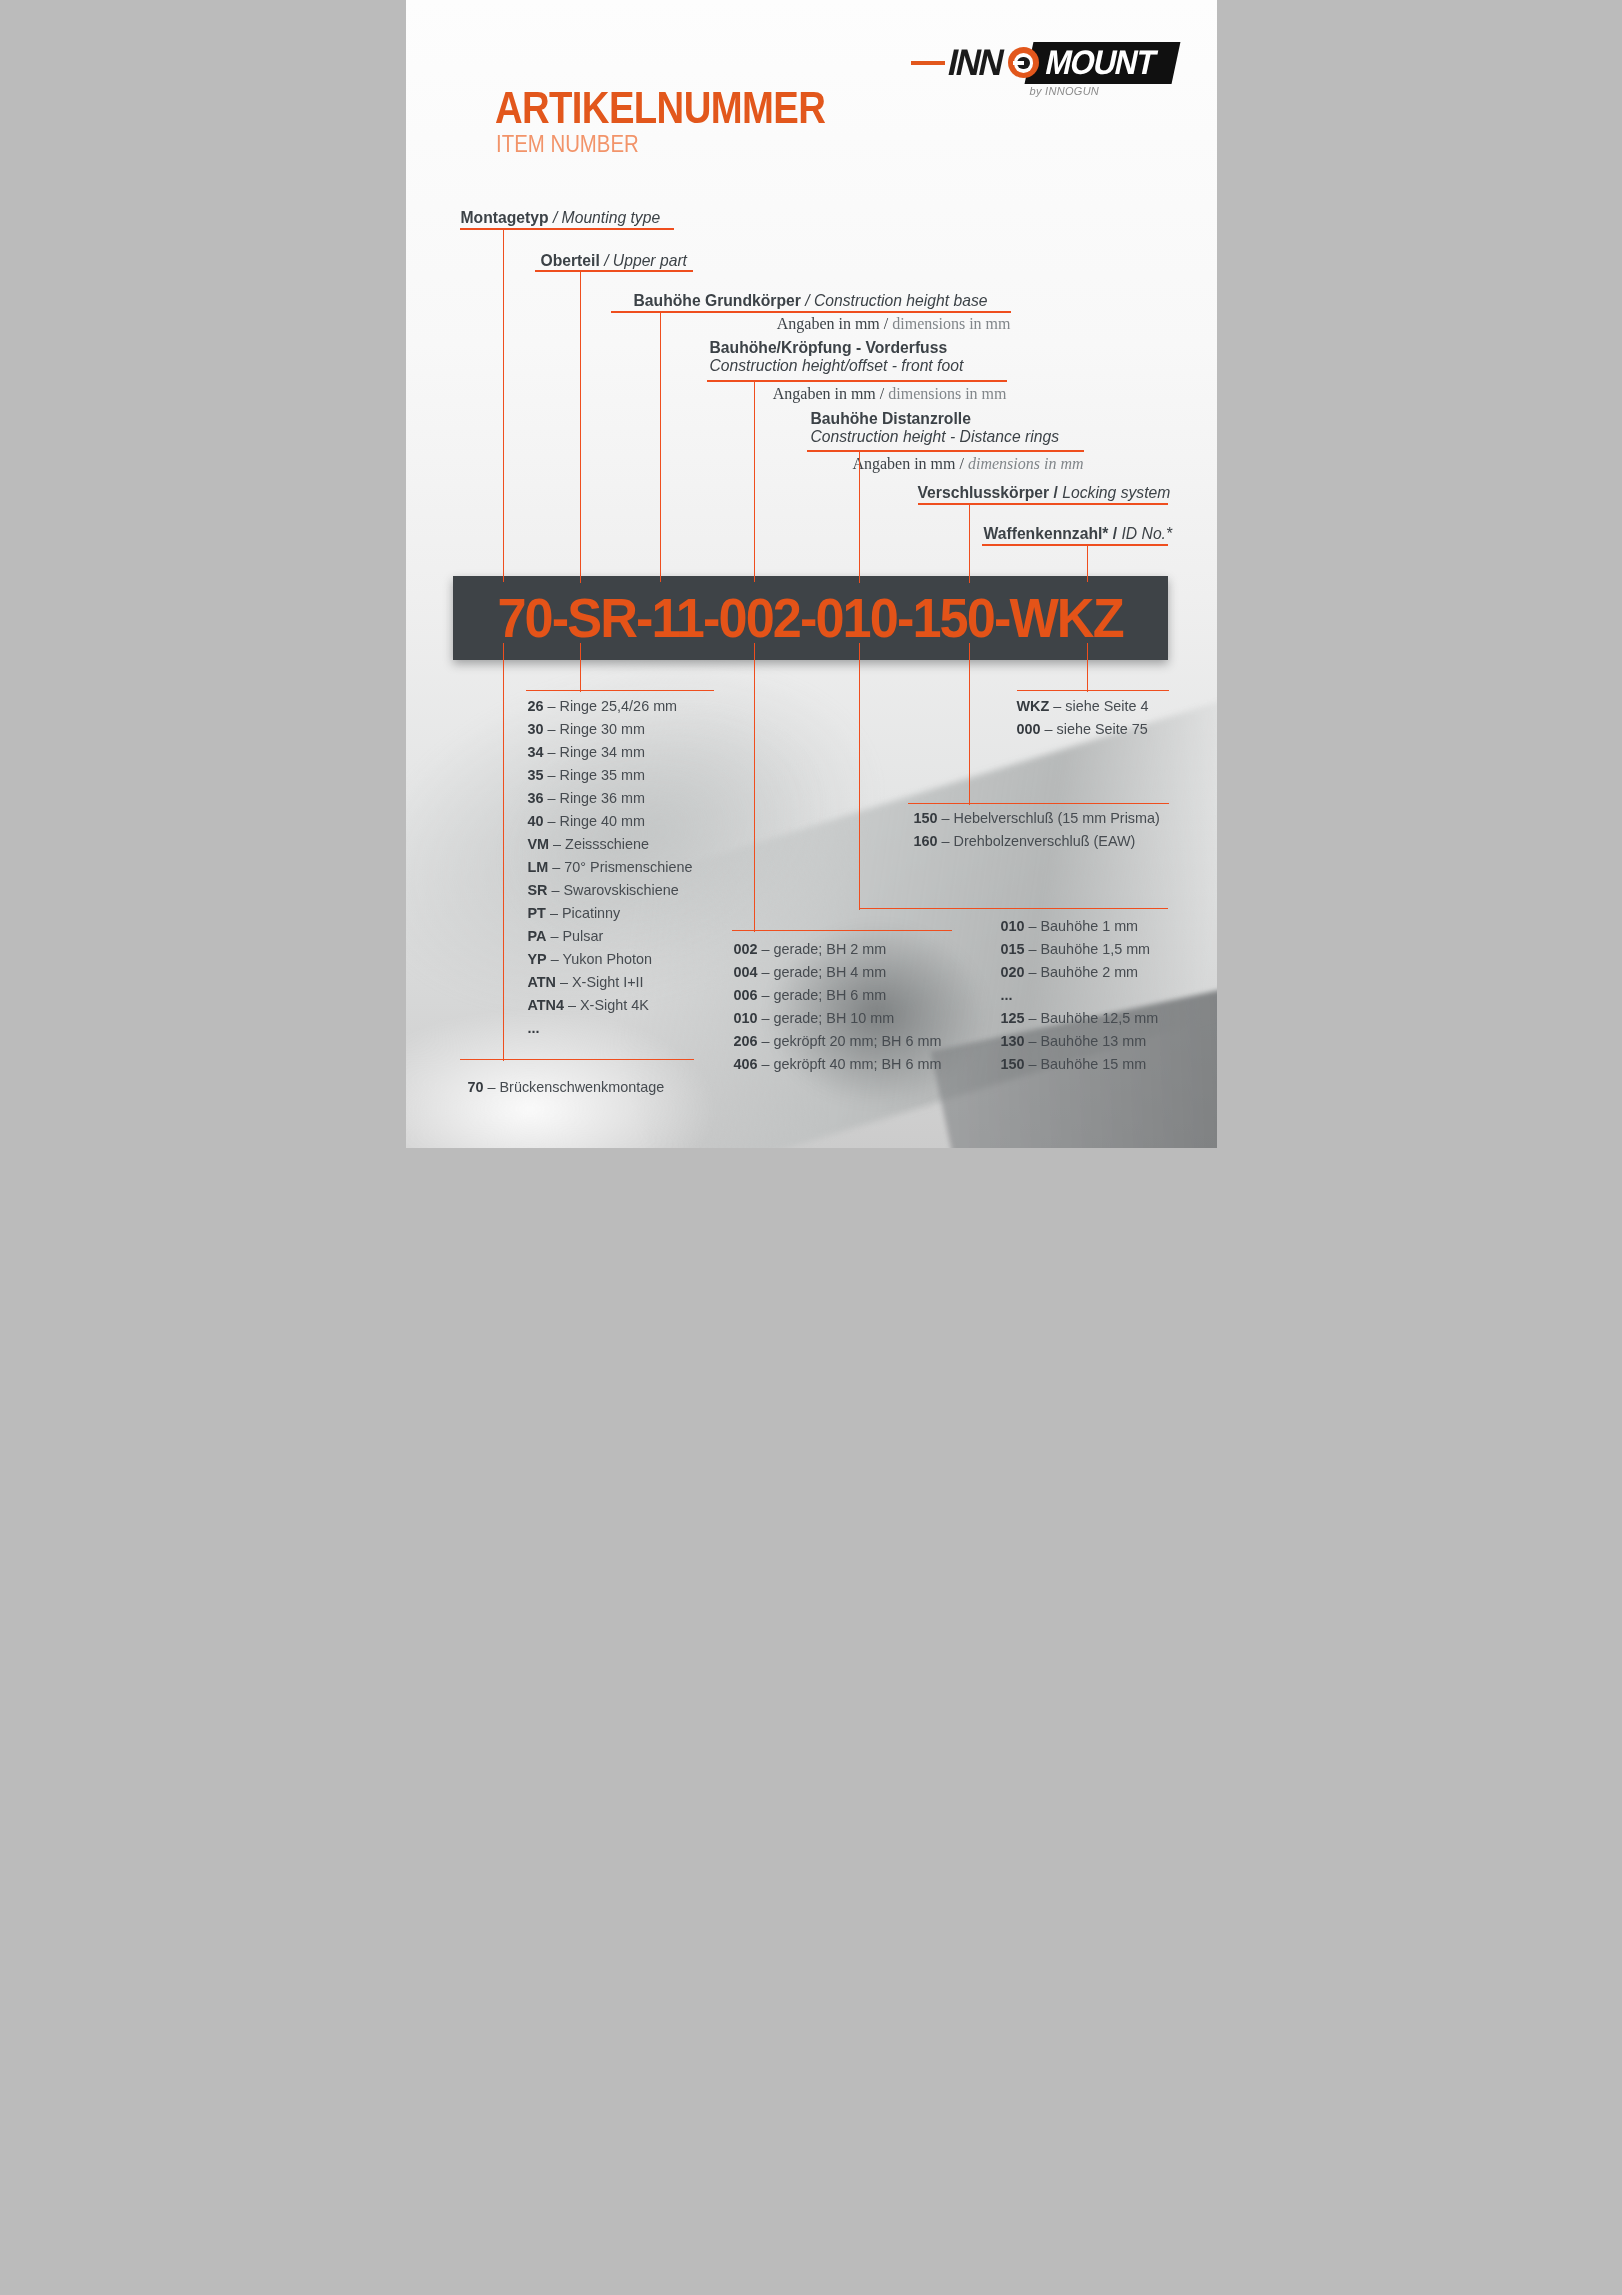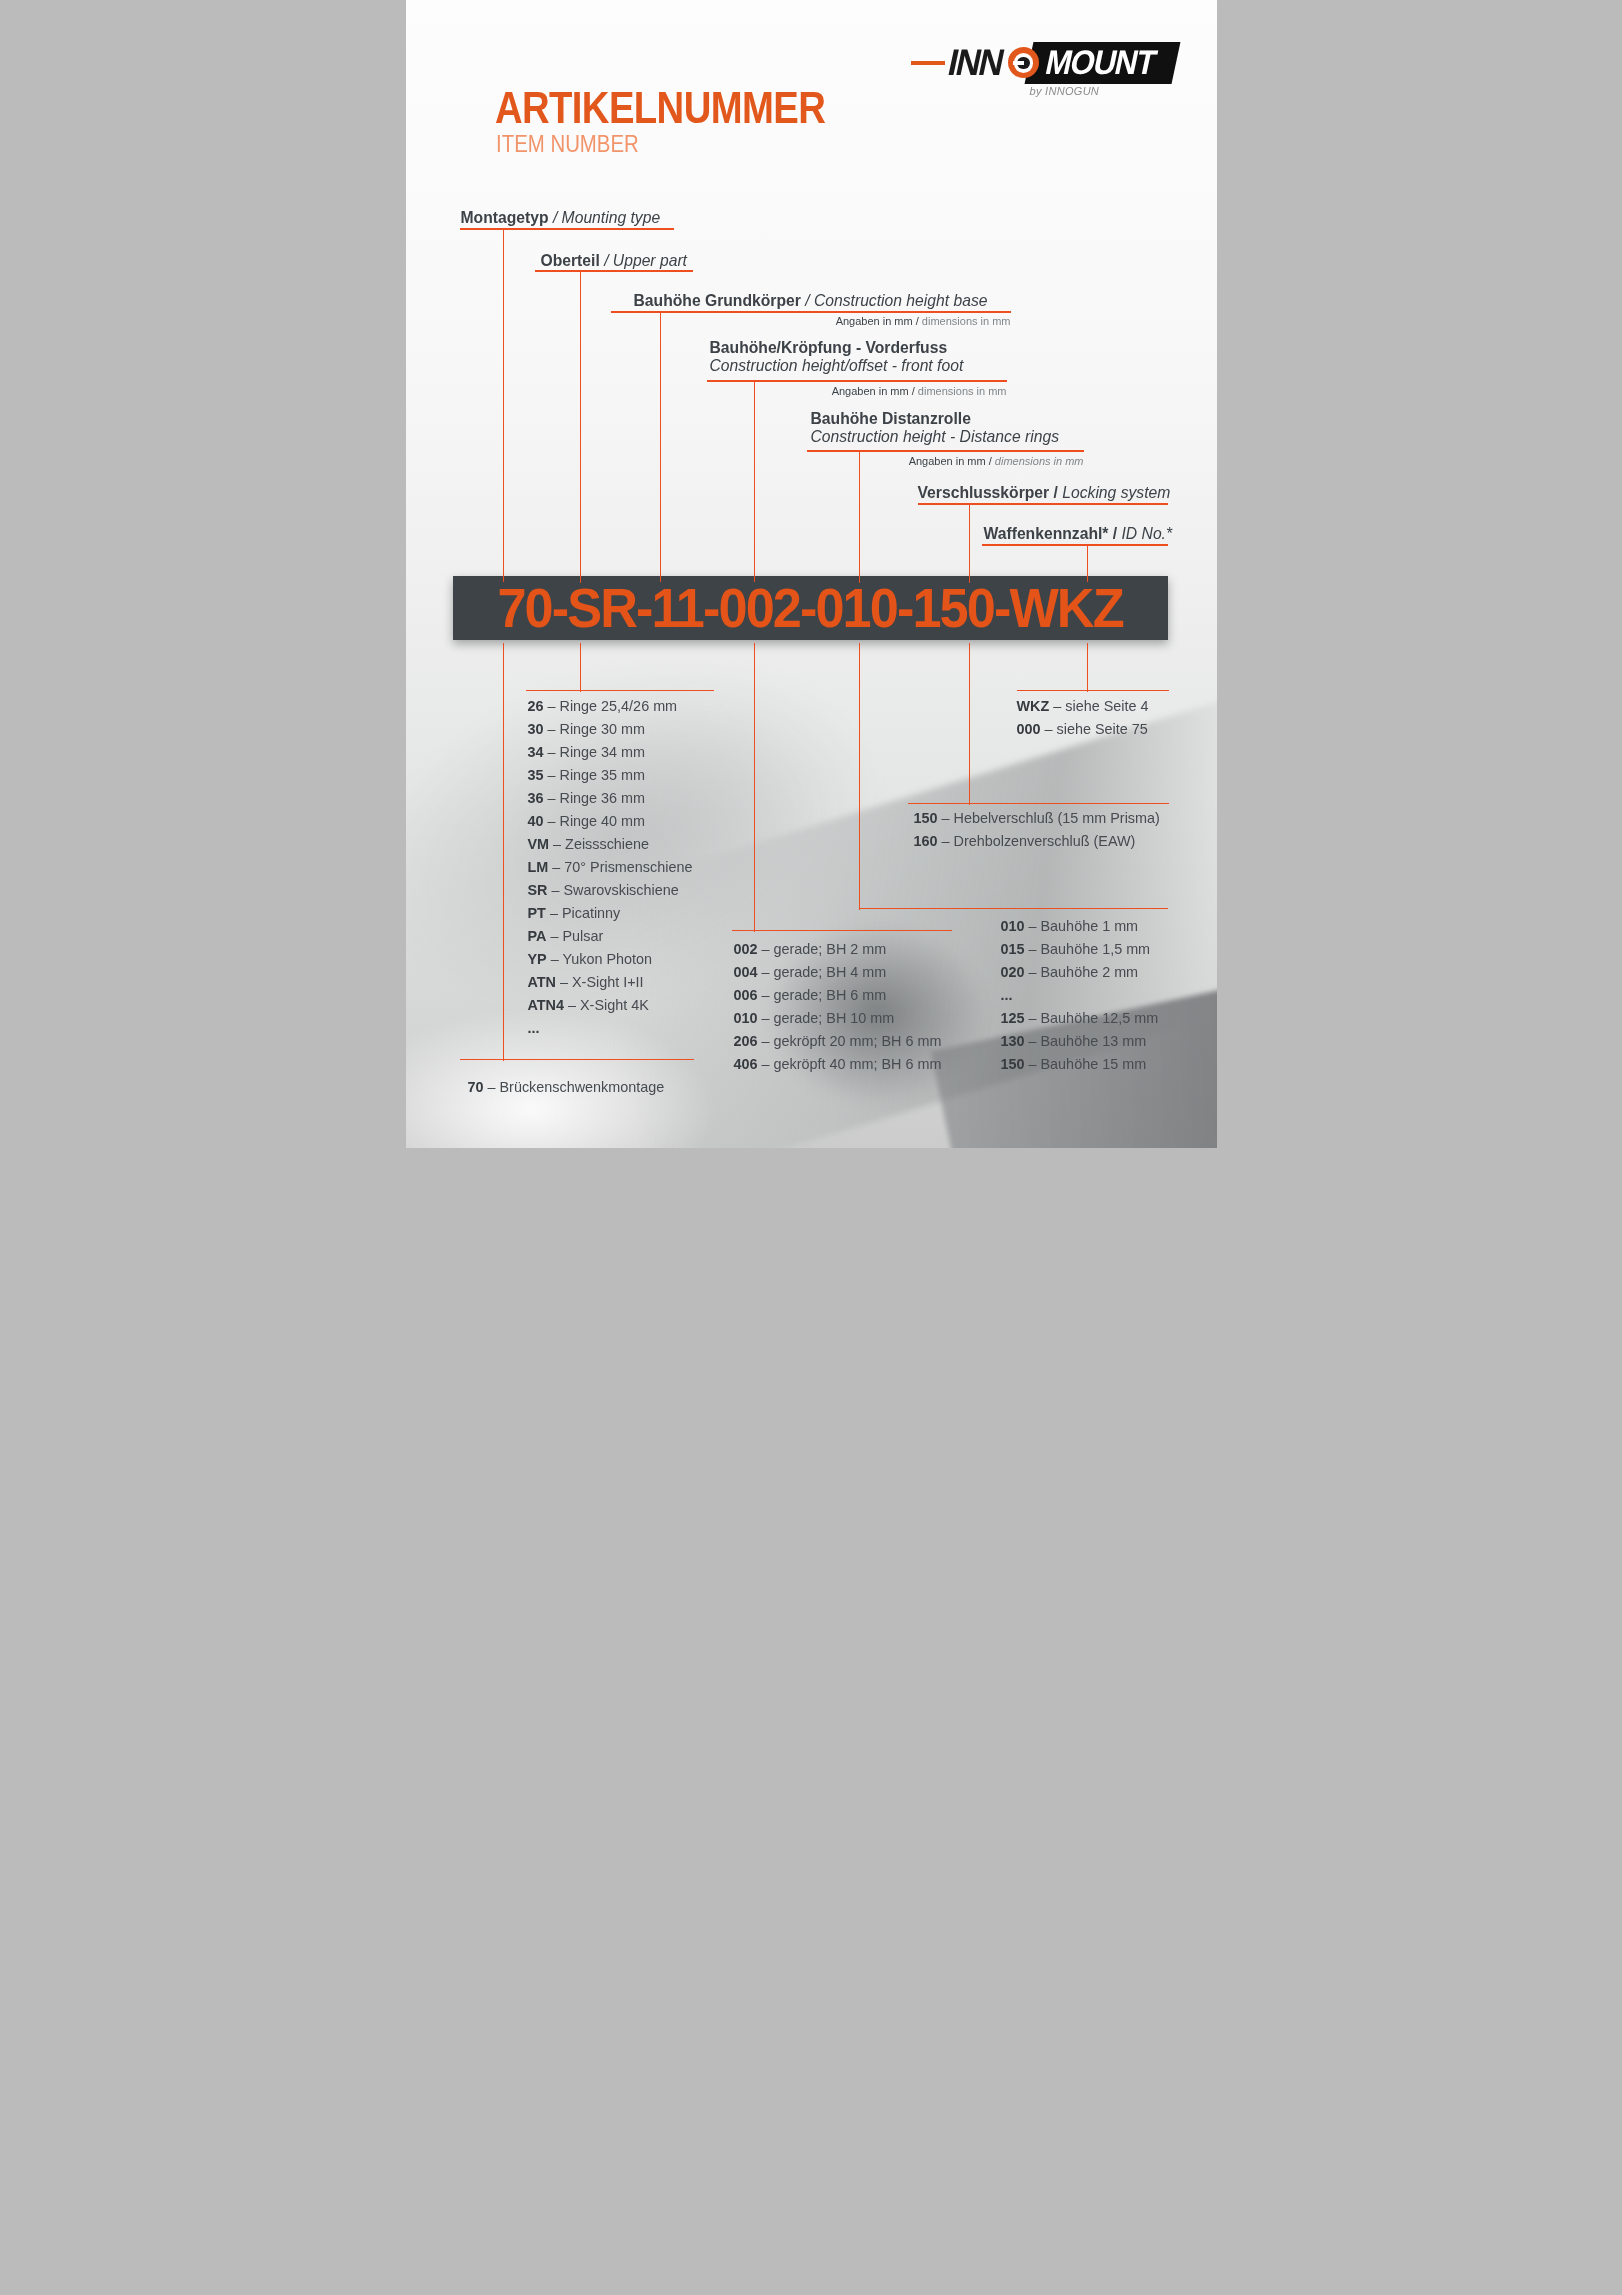--- a/index.html
+++ b/index.html
@@ -36,27 +36,27 @@
   .title-en{font-size:24px;font-weight:400;color:#F2946A;letter-spacing:0;transform:scaleX(.85);transform-origin:left top;line-height:1;white-space:nowrap;}
 
   
   .label{font-size:15.7px;line-height:18.3px;white-space:nowrap;}
   .label .de{font-weight:700;}
   .label .en{font-weight:400;font-style:italic;}
   .label .block{display:block;}
   .uline{height:2px;background:#EF4E1E;}
   .vline{width:1.3px;background:#EF4E1E;}
   .hline{height:1.3px;background:#EF4E1E;}
-  .note{font-size:11px;white-space:nowrap;text-align:center;}
+  .note{font-size:16px;white-space:nowrap;text-align:center;font-family:Liberation Serif, serif;}
   .note .nde{color:#3C4247;}
   .note .nen{color:#81868A;}
   .note .it{font-style:italic;}
 
   
-  .bar{left:47px;top:576px;width:715px;height:64px;background:#3E4347;box-shadow:0 3.9px 9.2px rgba(50,53,55,.4);display:flex;align-items:center;justify-content:center;z-index:1;}
+  .bar{left:47px;top:576px;width:715px;height:84px;background:#3E4347;box-shadow:0 3.9px 9.2px rgba(50,53,55,.4);display:flex;align-items:center;justify-content:center;z-index:1;}
   .artnum{font-size:55px;font-weight:700;color:#E45318;letter-spacing:-2px;transform:scaleX(.95);white-space:nowrap;line-height:1;}
 
   
   .list{font-size:14.4px;}
   .li{height:23px;line-height:23px;white-space:nowrap;}
   .li .code{font-weight:700;color:#363b40;}
   .li .desc{font-weight:400;color:#464b50;}
 </style>
 </head>
 <body>

